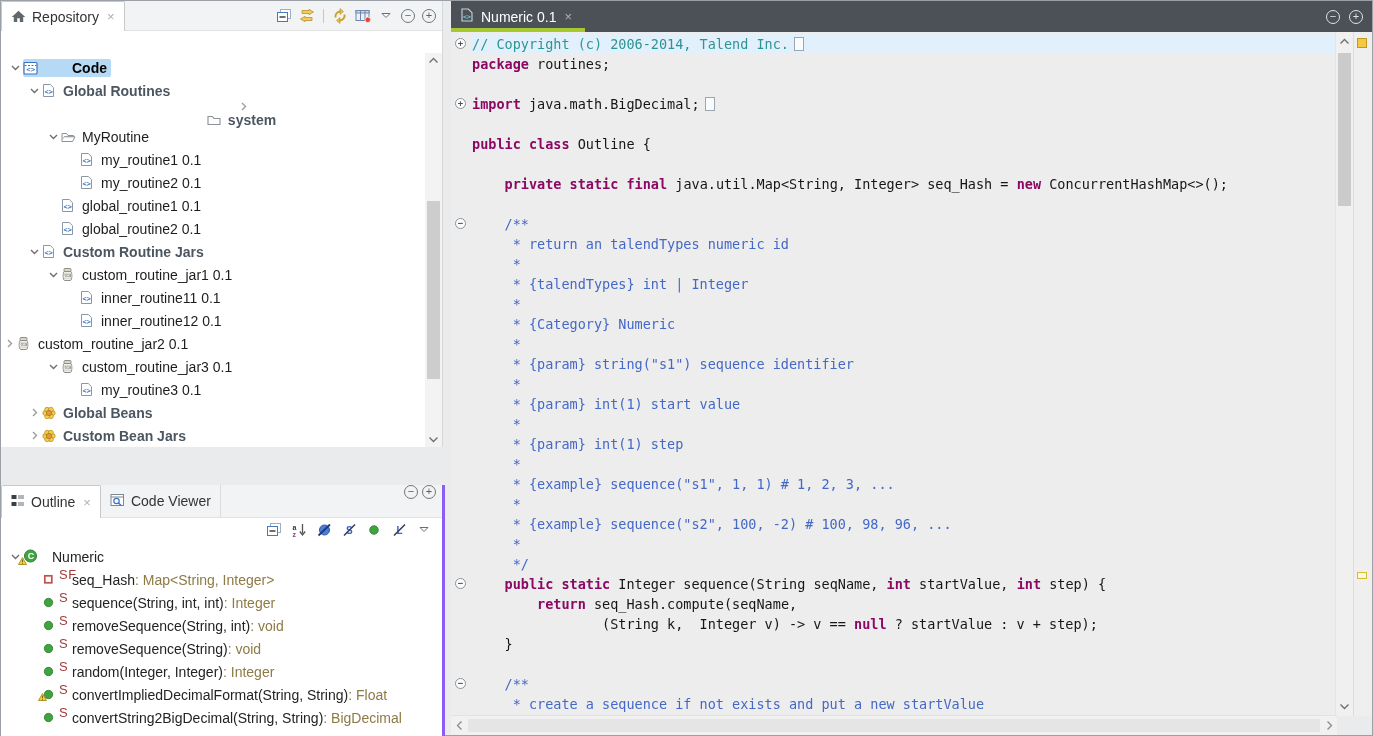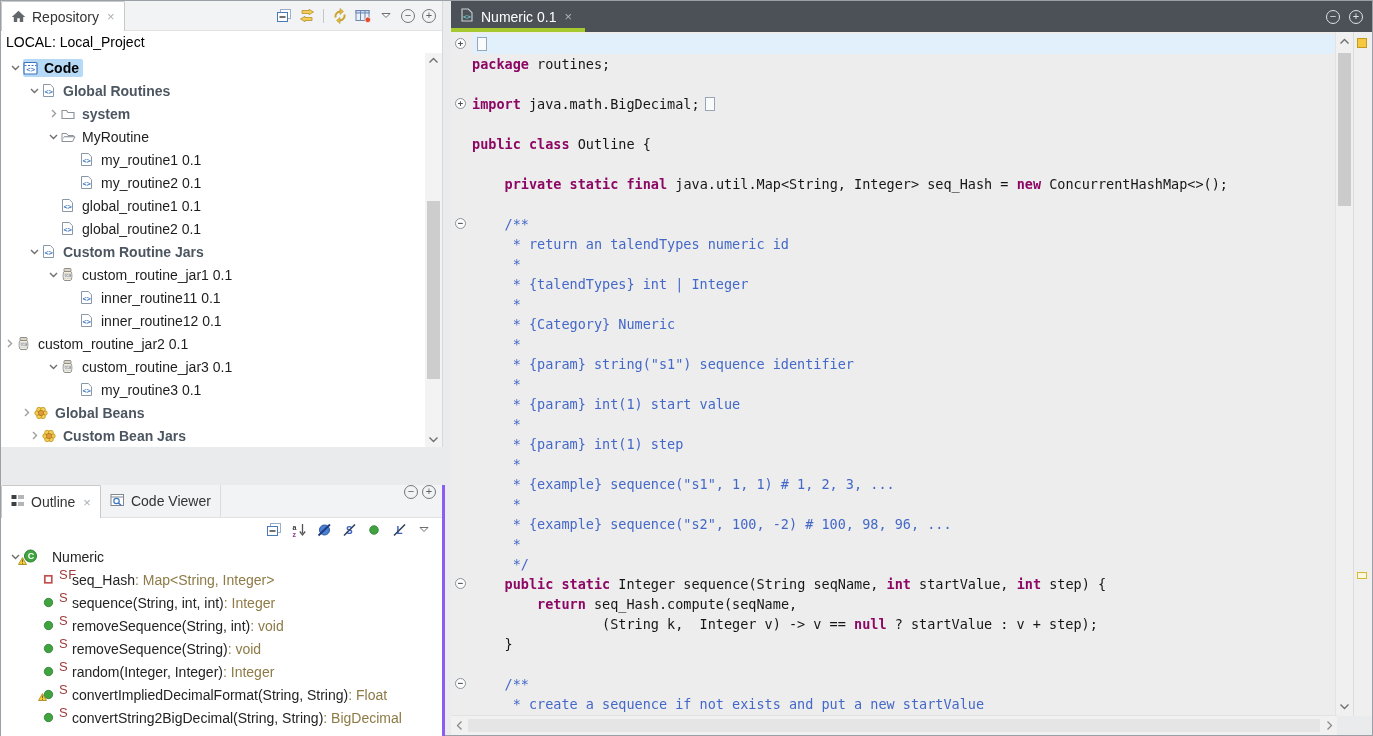--- a/index.html
+++ b/index.html
@@ -23,21 +23,21 @@
         font:11px/11px "Liberation Sans",sans-serif;text-align:center;margin:0 2px;}
   .project-bar{height:22px;line-height:22px;padding-left:5px;font-size:14px;color:#000;background:#fff;border-bottom:1px solid #e7e7e7;}
   .tree{position:absolute;top:52px;left:0;right:0;bottom:0;background:#fff;overflow:hidden;padding-top:3px;}
   .trow{height:23px;display:flex;align-items:center;font-size:14px;color:#1d1d1d;white-space:nowrap;}
   .chev{width:16px;flex:none;display:flex;justify-content:center;align-items:center;}
   .selbg{display:flex;align-items:center;border-radius:2px;padding-right:2px;}
   .trow.sel .selbg{background:#b6d9f6;}
   .ic{width:19px;flex:none;display:flex;align-items:center;}
   .lbl{padding:1px 2px;}
   .trow.b .lbl{font-weight:bold;color:#4c5661;}
-  .trow.sel .lbl{color:#000;font-weight:bold;}
+  .trow.sel .lbl{color:#000;font-weight:bold;margin-left:28px;}
 
   
   .vsb{position:absolute;top:52px;right:0;width:17px;bottom:0;background:#f3f3f3;}
   .vsb .thumb{position:absolute;left:2px;right:2px;background:#cdcdcd;}
   .sarrow{position:absolute;left:0;right:0;height:15px;display:flex;align-items:center;justify-content:center;}
 
   
   .outline-panel{position:absolute;top:484px;left:0;width:441px;height:277px;border-right:3px solid #8b5cf6;}
   .out-tabbar{height:32px;}
   .out-toolbar{height:23px;display:flex;justify-content:flex-end;align-items:center;gap:5px;padding-right:8px;background:#fff;}
@@ -146,21 +146,20 @@
               <span style="display: inline-flex; align-items: center;">
                 <svg width="10" height="7" viewBox="0 0 10 7">
                   <polygon points="1,1.5 9,1.5 5,5.5" fill="#fdfdfd" stroke="#6e6e6e"></polygon>
                 </svg>
               </span>
             </span>
             <span class="circ">−</span>
             <span class="circ">+</span>
           </div>
       </div>
-      <div class="project-bar">LOCAL: Local_Project</div>
       <div class="tree" id="repo-tree">
           <div class="trow b sel" style="padding-left: 6px;">
             <span class="chev">
               <span style="display: inline-flex; align-items: center;">
                 <svg width="9" height="7" viewBox="0 0 9 7">
                   <polyline points="1,2 4.5,5.5 8,2" fill="none" stroke="#6e6e6e" stroke-width="1.4"></polyline>
                 </svg>
               </span>
             </span>
             <span class="selbg">
@@ -189,21 +188,21 @@
                 <span style="display: inline-flex; align-items: center;">
                   <svg width="13" height="15" viewBox="0 0 13 15">
                     <path d="M1.5,1.5 h6.8 l3.2,3.2 V13.5 H1.5 z" fill="#fff" stroke="#8a98a6"></path>
                     <text x="2.6" y="11.4" font-size="7" font-weight="bold" fill="#3a74c2" font-family="DejaVu Sans Mono,monospace">&lt;&gt;</text>
                   </svg>
                 </span>
               </span>
               <span class="lbl">Global Routines</span>
             </span>
           </div>
-          <div class="trow b" style="padding-left: 44px;">
+          <div class="trow b" style="padding-left: 44px; flex-direction: column;">
             <span class="chev">
               <span style="display: inline-flex; align-items: center;">
                 <svg width="7" height="9" viewBox="0 0 7 9">
                   <polyline points="2,1 5.5,4.5 2,8" fill="none" stroke="#9d9d9d" stroke-width="1.4"></polyline>
                 </svg>
               </span>
             </span>
             <span class="selbg">
               <span class="ic">
                 <span style="display: inline-flex; align-items: center;">
@@ -412,21 +411,21 @@
                 <span style="display: inline-flex; align-items: center;">
                   <svg width="13" height="15" viewBox="0 0 13 15">
                     <path d="M1.5,1.5 h6.8 l3.2,3.2 V13.5 H1.5 z" fill="#fff" stroke="#8a98a6"></path>
                     <text x="2.6" y="11.4" font-size="7" font-weight="bold" fill="#3a74c2" font-family="DejaVu Sans Mono,monospace">&lt;&gt;</text>
                   </svg>
                 </span>
               </span>
               <span class="lbl">my_routine3 0.1</span>
             </span>
           </div>
-          <div class="trow b" style="padding-left: 17px;">
+          <div class="trow b" style="padding-left: 25px;">
             <span class="chev">
               <span style="display: inline-flex; align-items: center;">
                 <svg width="7" height="9" viewBox="0 0 7 9">
                   <polyline points="2,1 5.5,4.5 2,8" fill="none" stroke="#9d9d9d" stroke-width="1.4"></polyline>
                 </svg>
               </span>
             </span>
             <span class="selbg">
               <span class="ic">
                 <span style="display: inline-flex; align-items: center;">
@@ -721,21 +720,21 @@
         <span class="eclose">×</span>
         <span class="eunderline" style="background: rgb(165, 201, 47);"></span>
       </div>
       <div class="ebtns">
         <span class="ecirc">−</span>
         <span class="ecirc">+</span>
       </div>
     </div>
     <div class="ebody">
       <div class="code-area" id="code-area">
-          <div class="code-line hl"><span class="fold"><span class="fc">+</span></span><span class="code-text"><span class="cbox"></span></span></div>
+          <div class="code-line hl"><span class="fold"><span class="fc">+</span></span><span class="code-text"><span class="s-cmt">// Copyright (c) 2006-2014, Talend Inc.</span><span class="cbox"></span></span></div>
           <div class="code-line"><span class="fold"></span><span class="code-text"><span class="s-kw">package</span><span class="s-def"> routines;</span></span></div>
           <div class="code-line"><span class="fold"></span><span class="code-text"></span></div>
           <div class="code-line"><span class="fold"><span class="fc">+</span></span><span class="code-text"><span class="s-kw">import</span><span class="s-def"> java.math.BigDecimal;</span><span class="cbox"></span></span></div>
           <div class="code-line"><span class="fold"></span><span class="code-text"></span></div>
           <div class="code-line"><span class="fold"></span><span class="code-text"><span class="s-kw">public</span><span class="s-def"> </span><span class="s-kw">class</span><span class="s-def"> Outline {</span></span></div>
           <div class="code-line"><span class="fold"></span><span class="code-text"></span></div>
           <div class="code-line"><span class="fold"></span><span class="code-text"><span class="s-def">    </span><span class="s-kw">private</span><span class="s-def"> </span><span class="s-kw">static</span><span class="s-def"> </span><span class="s-kw">final</span><span class="s-def"> java.util.Map&lt;String, Integer&gt; seq_Hash = </span><span class="s-kw">new</span><span class="s-def"> ConcurrentHashMap&lt;&gt;();</span></span></div>
           <div class="code-line"><span class="fold"></span><span class="code-text"></span></div>
           <div class="code-line"><span class="fold"><span class="fc">−</span></span><span class="code-text"><span class="s-doc">    /**</span></span></div>
           <div class="code-line"><span class="fold"></span><span class="code-text"><span class="s-doc">     * return an talendTypes numeric id</span></span></div>

